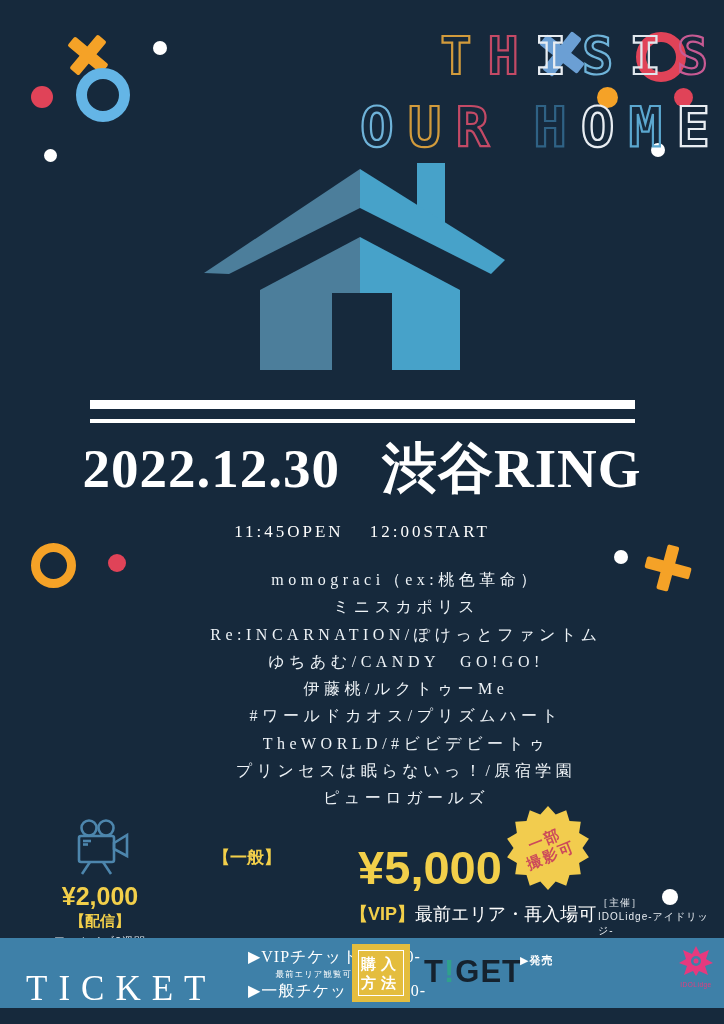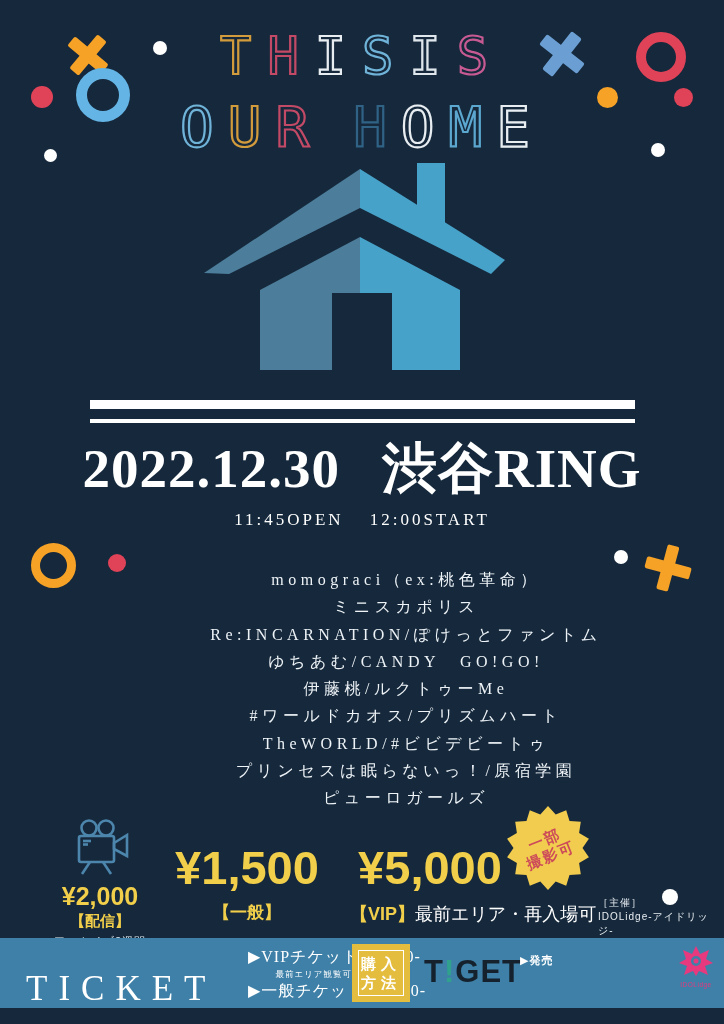--- a/index.html
+++ b/index.html
@@ -12,37 +12,37 @@
   .poster{position:relative;width:724px;height:1024px;background:var(--bg);overflow:hidden;
     font-family:"Liberation Sans","DejaVu Sans",sans-serif;}
   
   .dot{position:absolute;border-radius:50%;}
   .ring{position:absolute;border-radius:50%;box-sizing:border-box;}
   .xmark{position:absolute;}
   .xmark::before,.xmark::after{content:"";position:absolute;left:50%;top:50%;background:var(--c);border-radius:2px;}
   .xmark::before{width:100%;height:27%;transform:translate(-50%,-50%);}
   .xmark::after{height:100%;width:27%;transform:translate(-50%,-50%);}
   
-  .title-line{position:absolute;width:100%;text-align:center;
-    font-family:"DejaVu Sans Mono","Liberation Mono",monospace;z-index:3;}
+  .title-line{position:absolute;width:100%;text-align:right;
+    font-family:"DejaVu Sans Mono","Liberation Mono",monospace;z-index:3;font-weight:bold;}
   .title-line span{color:transparent;}
   #title1{top:26px;font-size:52px;letter-spacing:16px;}
   #title2{top:94px;font-size:56px;letter-spacing:14px;}
   .tspace{display:inline-block;width:30px;}
   
   .house{position:absolute;left:196px;top:156px;z-index:2;}
   
   .rule{position:absolute;left:90px;width:545px;background:var(--white);}
   .rule-thick{top:400px;height:9px;}
   .rule-thin{top:419px;height:4px;}
   
   .dateline{position:absolute;top:432px;width:100%;text-align:center;color:var(--white);
     font-family:"Liberation Serif","DejaVu Serif",serif;font-weight:bold;font-size:55px;letter-spacing:1px;}
   .dateline .gap{display:inline-block;width:42px;}
-  .times{position:absolute;top:510px;width:100%;text-align:center;color:var(--white);
+  .times{position:absolute;top:522px;width:100%;text-align:center;color:var(--white);
     font-family:"Liberation Serif","DejaVu Serif",serif;font-size:17px;letter-spacing:3px;}
   .times .gap{display:inline-block;width:26px;}
   
   .lineup{position:absolute;top:566px;width:100%;text-align:center;color:#eef3f7;
     font-family:"Liberation Serif","DejaVu Serif",serif;font-size:16px;letter-spacing:4.5px;margin-left:44px;}
   .lineup .act{line-height:27.3px;white-space:nowrap;}
   
   .price-num{color:var(--yellow);font-weight:800;}
   .stream{position:absolute;left:38px;top:818px;width:124px;text-align:center;}
   .stream .price-num{font-size:25px;display:block;margin-top:2px;}
@@ -150,21 +150,20 @@
       <line x1="33" y1="44" x2="41" y2="56"></line>
       <line x1="13" y1="23" x2="21" y2="23"></line>
       <line x1="13" y1="26.5" x2="18" y2="26.5"></line>
     </svg>
     <span class="price-num">¥2,000</span>
     <span class="plabel">【配信】</span>
     <span class="pnote">アーカイブ2週間</span>
   </div>
 
   <div class="general">
-    <span class="price-num">¥1,500</span>
     <span class="plabel">【一般】</span>
   </div>
 
   <div class="vip">
     <span class="price-num">¥5,000</span>
     <div class="vipdesc">
       <span class="viptag">【VIP】</span><span>最前エリア・再入場可</span>
     </div>
   </div>
 

